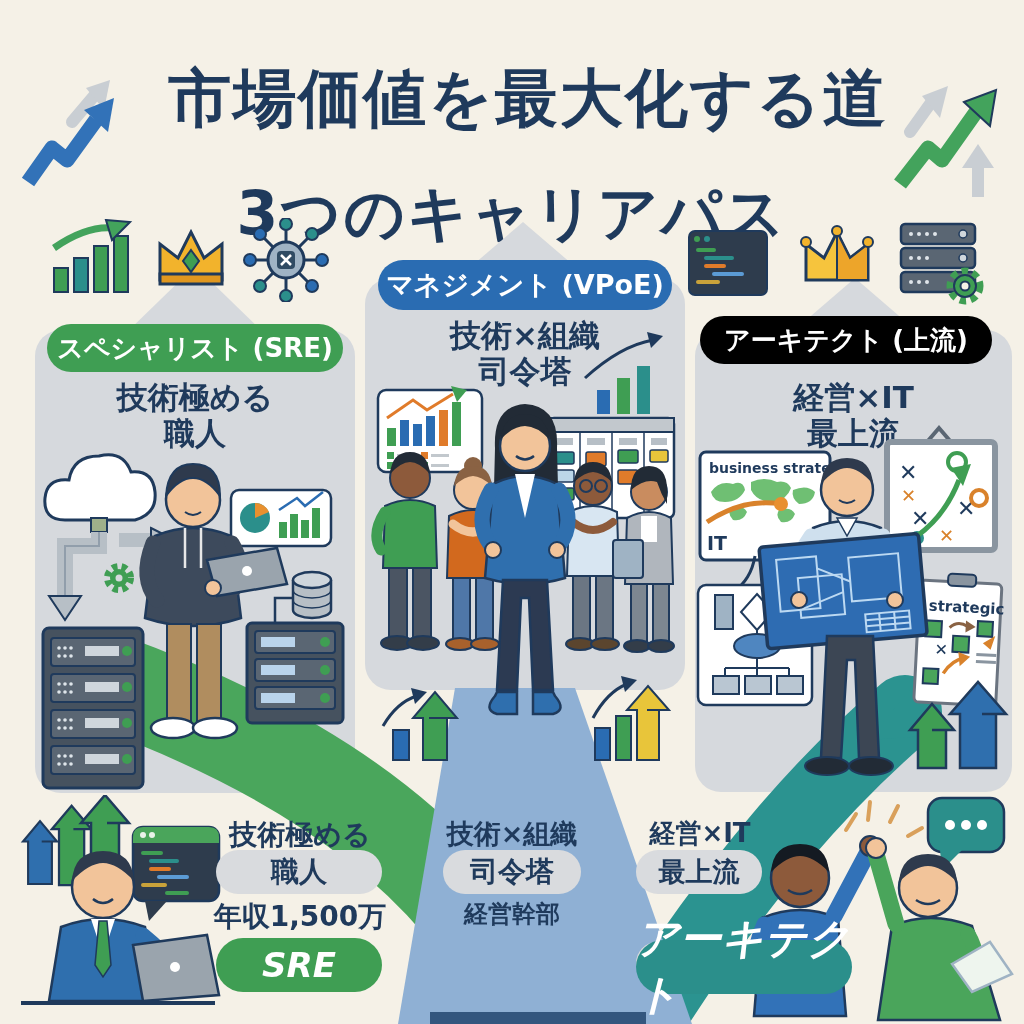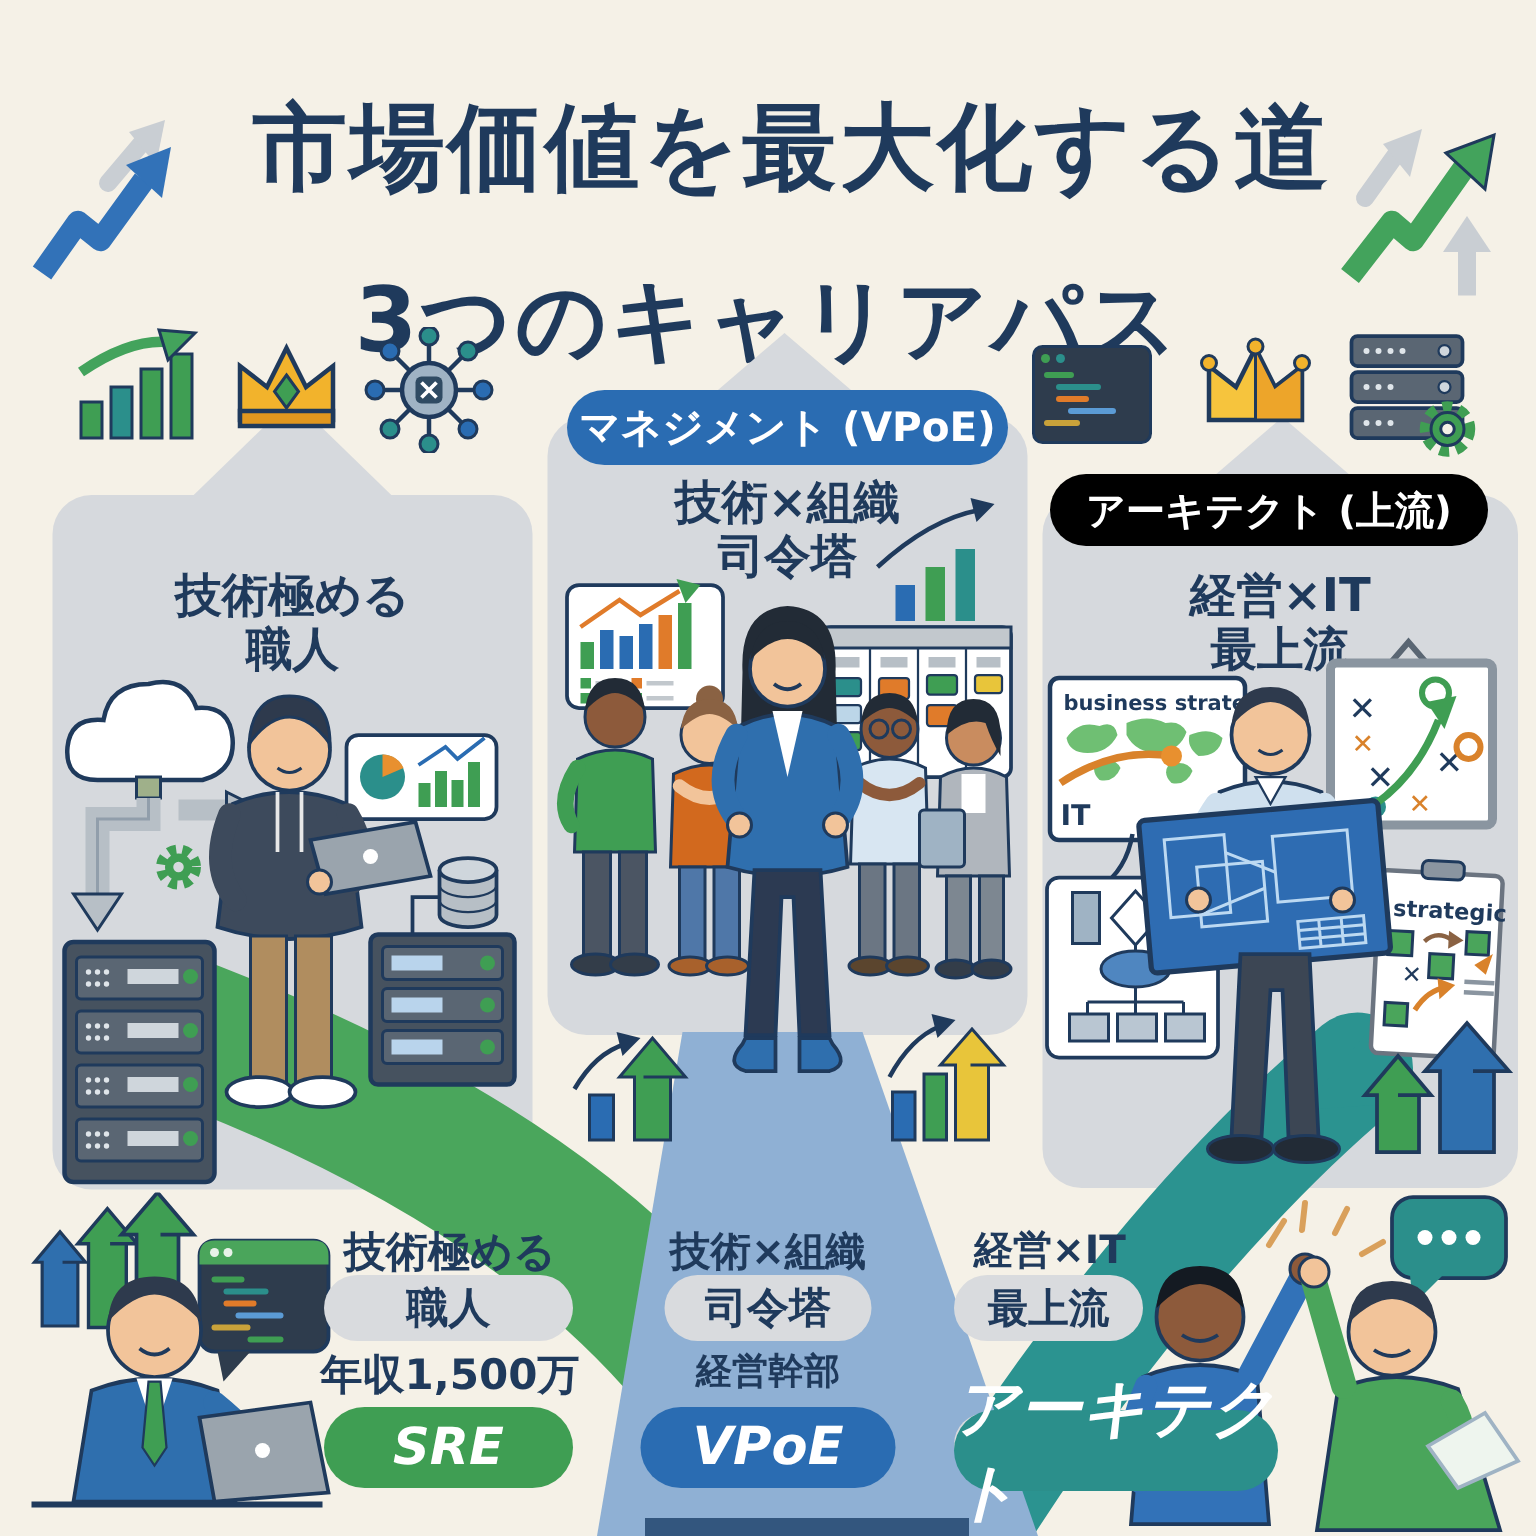--- a/index.html
+++ b/index.html
@@ -157,20 +157,21 @@
       <circle cx="70" cy="14" r="4" fill="#cfd6dc" stroke="#1f3a5c" stroke-width="1.5"></circle>
       <circle cx="70" cy="38" r="4" fill="#cfd6dc" stroke="#1f3a5c" stroke-width="1.5"></circle>
     </g>
     <g>
       <circle cx="72" cy="66" r="14" fill="none" stroke="#3f9e53" stroke-width="9" stroke-dasharray="6 4.4"></circle>
       <circle cx="72" cy="66" r="11" fill="#3f9e53" stroke="#1f3a5c" stroke-width="2"></circle>
       <circle cx="72" cy="66" r="4.5" fill="#f5f1e7" stroke="#1f3a5c" stroke-width="2"></circle>
     </g>
   </svg>
 
+  <div class="badge" style="left:47px;top:324px;width:296px;height:48px;background:#3f9e53;font-size:26px;">スペシャリスト (SRE)</div>
   <div class="subtitle" style="left:35px;top:380px;width:320px;font-size:31px;">技術極める</div>
   <div class="subtitle" style="left:35px;top:416px;width:320px;font-size:31px;">職人</div>
 
   <div class="badge" style="left:378px;top:260px;width:294px;height:50px;background:#2a6cb2;font-size:27px;">マネジメント (VPoE)</div>
   <div class="subtitle" style="left:365px;top:318px;width:320px;font-size:31px;">技術×組織</div>
   <div class="subtitle" style="left:365px;top:354px;width:320px;font-size:31px;">司令塔</div>
 
   <div class="badge" style="left:700px;top:316px;width:292px;height:48px;background:#000000;font-size:26px;">アーキテクト (上流)</div>
   <div class="subtitle" style="left:695px;top:380px;width:317px;font-size:31px;">経営×IT</div>
   <div class="subtitle" style="left:695px;top:416px;width:317px;font-size:31px;">最上流</div>
@@ -593,20 +594,19 @@
   </svg>
 
   <div class="foot-line" style="left:215px;top:816px;width:170px;font-size:28px;">技術極める</div>
   <div class="gray-pill" style="left:216px;top:850px;width:166px;height:44px;font-size:28px;">職人</div>
   <div class="foot-line" style="left:200px;top:898px;width:200px;font-size:28px;">年収1,500万</div>
   <div class="role-pill" style="left:216px;top:938px;width:166px;height:54px;background:#3f9e53;font-size:34px;">SRE</div>
 
   <div class="foot-line" style="left:436px;top:816px;width:152px;font-size:27px;">技術×組織</div>
   <div class="gray-pill" style="left:443px;top:850px;width:138px;height:44px;font-size:28px;">司令塔</div>
   <div class="foot-line" style="left:436px;top:898px;width:152px;font-size:24px;">経営幹部</div>
-  <div class="role-pill" style="left:427px;top:938px;width:170px;height:54px;background:#2a6cb2;font-size:35px;">VPoE</div>
 
   <div class="foot-line" style="left:638px;top:816px;width:124px;font-size:26px;">経営×IT</div>
   <div class="gray-pill" style="left:636px;top:850px;width:126px;height:44px;font-size:27px;">最上流</div>
   <div class="gray-pill" style="left:636px;top:942px;width:124px;height:42px;font-size:21px;">軍師</div>
   <div class="role-pill" style="left:636px;top:940px;width:216px;height:54px;background:#2b8f8b;font-size:42px;">アーキテクト</div>
 
 </div>
 
 </body></html>

